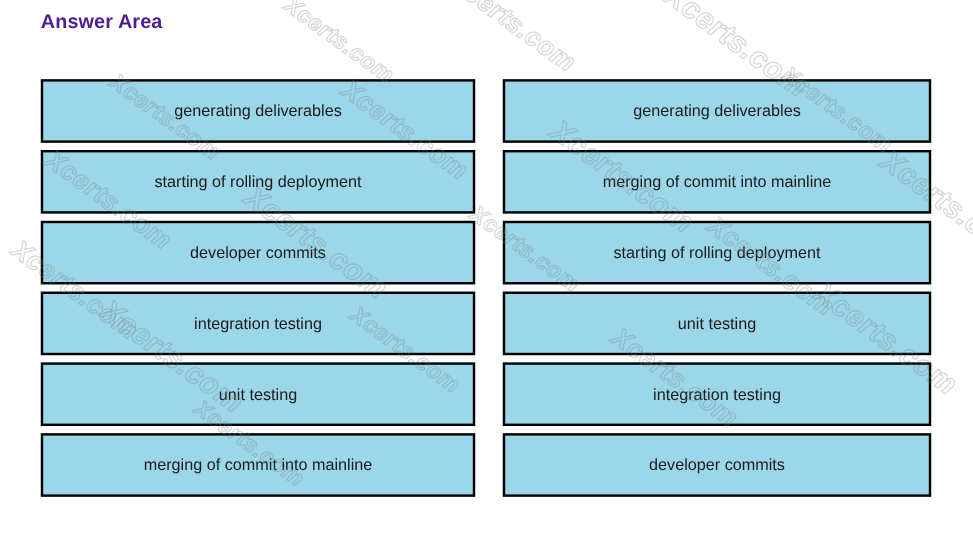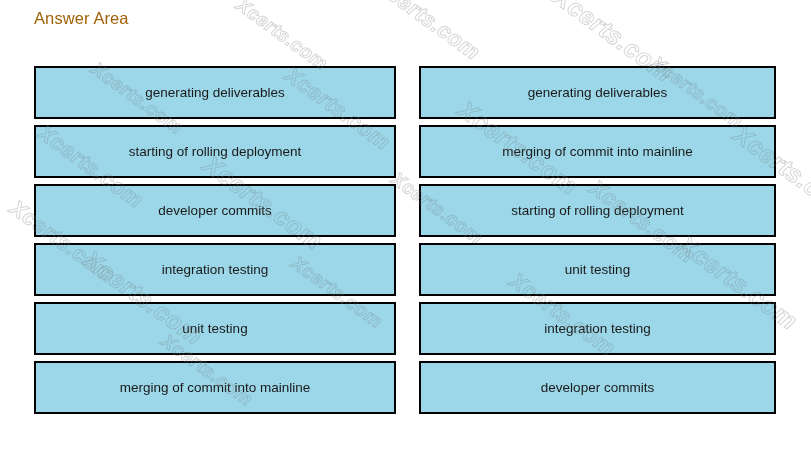--- a/index.html
+++ b/index.html
@@ -40,22 +40,22 @@
     transform: rotate(36deg);
     opacity: 0.85;
   }
 
   
   #page-title {
     position: absolute;
     left: 34px;
     top: 9px;
     font-size: 16.5px;
-    font-weight: normal;
-    color: #a16207;
+    font-weight: bold;
+    color: #4c1d95;
     letter-spacing: 0.1px;
     z-index: 2;
   }
 
   
   .answer-column {
     position: absolute;
     top: 66px;
     display: flex;
     flex-direction: column;

